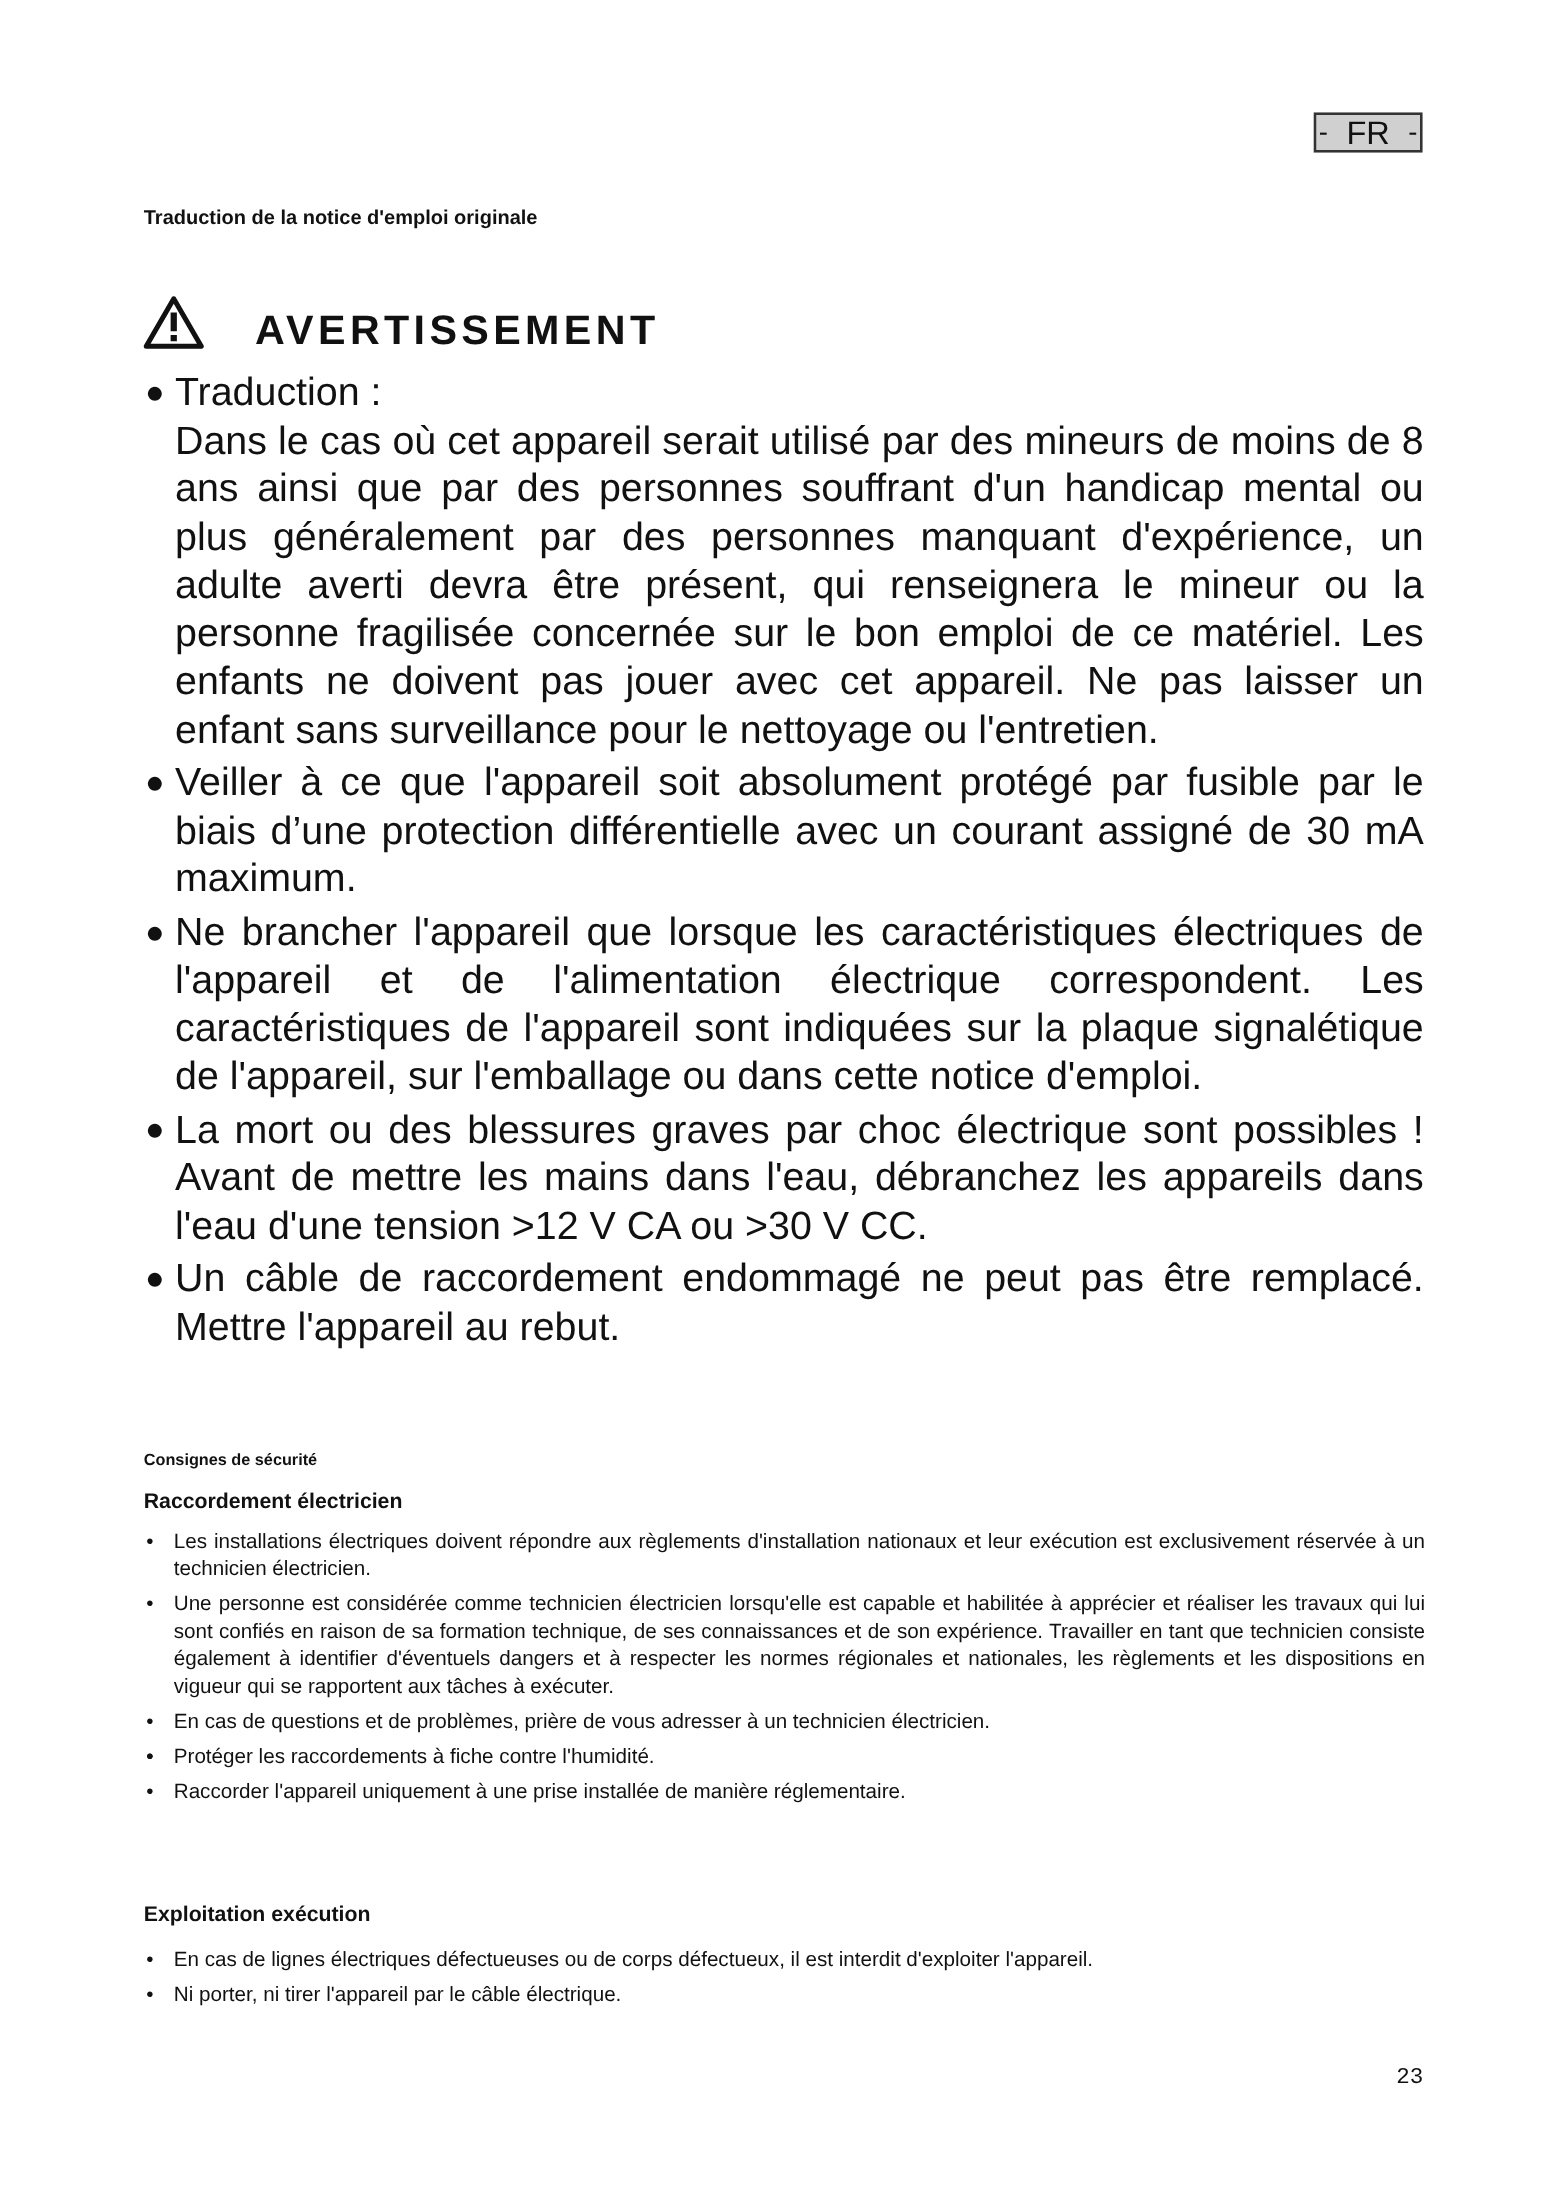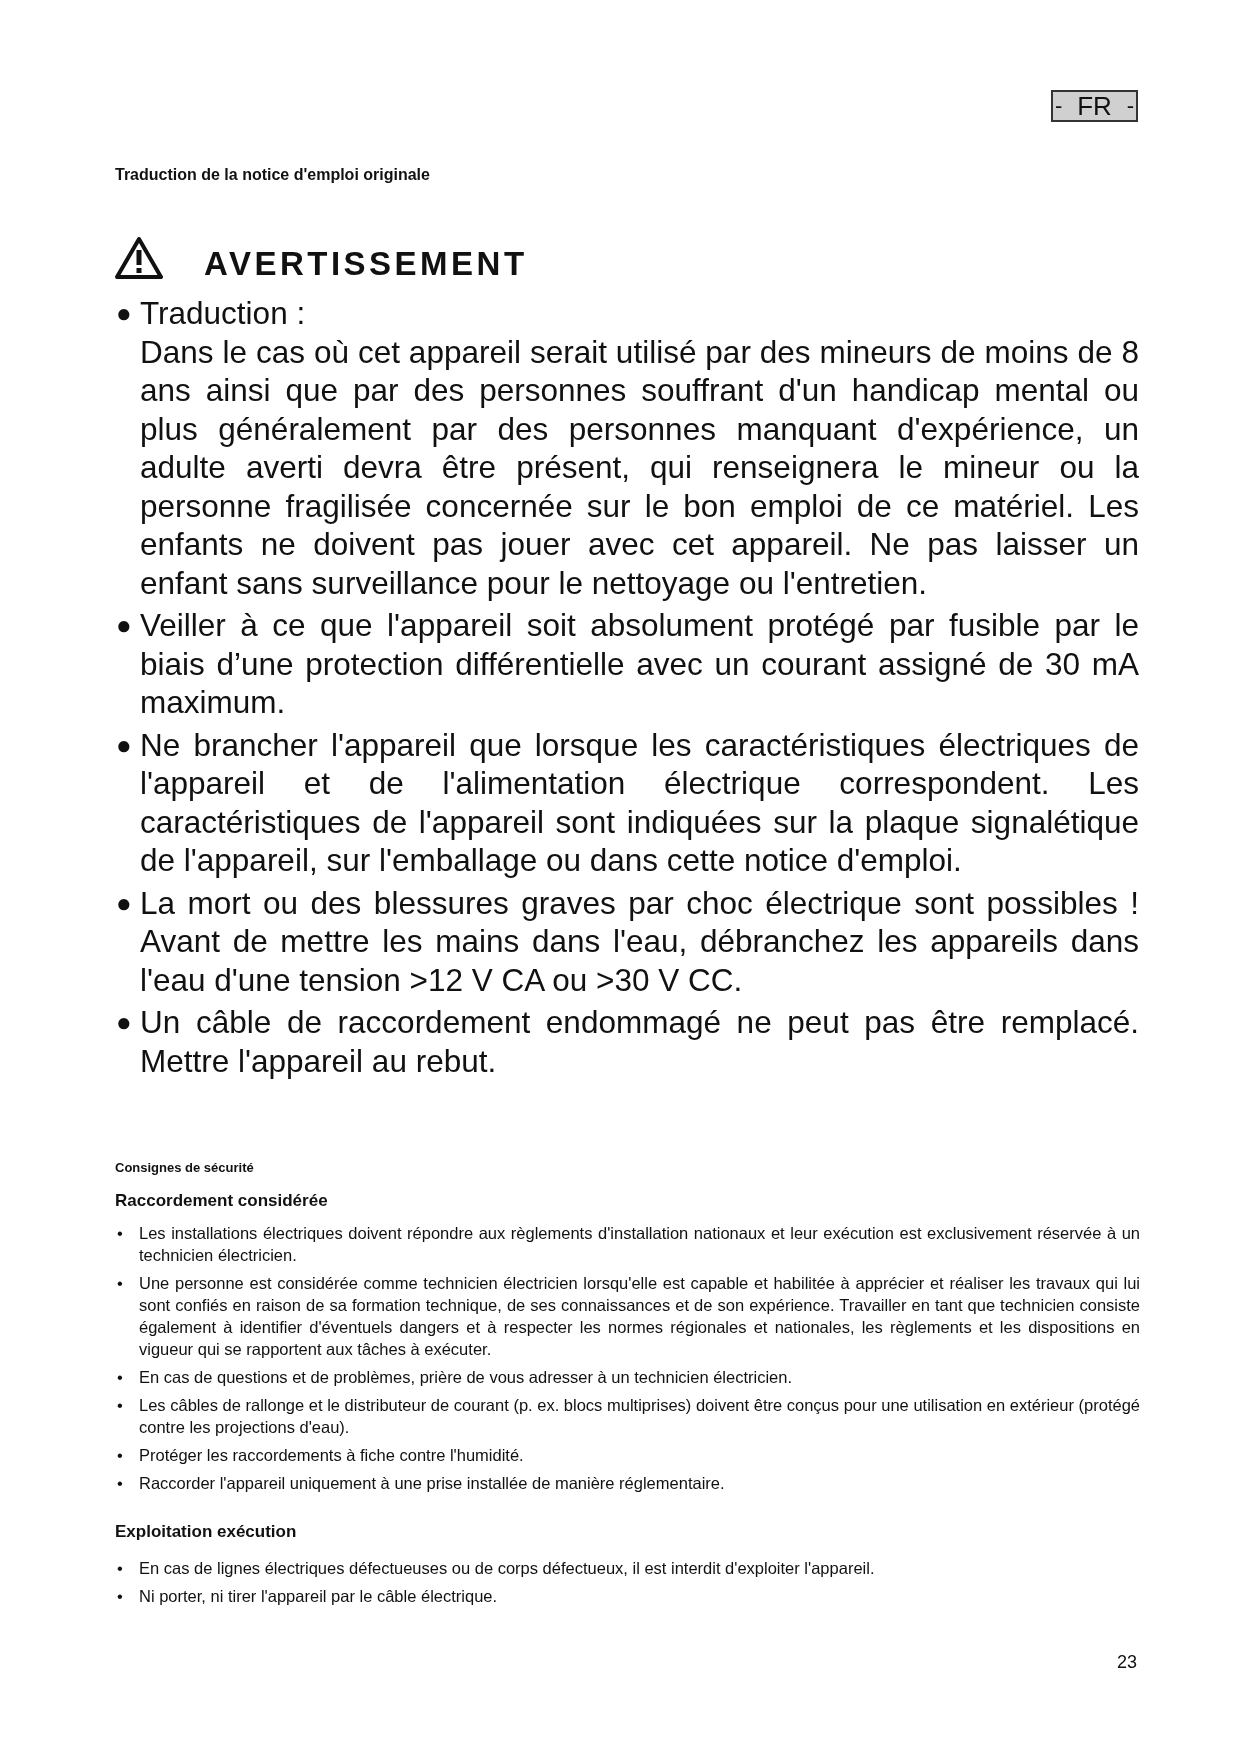--- a/index.html
+++ b/index.html
@@ -12,21 +12,21 @@
   .warn-head span { font-size:33px; font-weight:bold; letter-spacing:3.5px; line-height:1; }
   .big-list { position:absolute; left:114px; top:294px; width:1025px; font-size:31.5px; line-height:38.5px; }
   .big-item { position:relative; padding-left:26px; margin-bottom:4px; text-align:justify; }
   .big-item .bullet { position:absolute; left:2px; top:0; font-size:26px; }
   .big-item p { margin:0; }
   .sec-h1 { position:absolute; left:115px; top:1160px; font-size:13px; font-weight:bold; }
   .sec-h2 { position:absolute; font-size:17px; font-weight:bold; left:115px; }
   .small-list { position:absolute; left:115px; width:1025px; font-size:16.5px; line-height:22px; }
   .small-item { position:relative; padding-left:24px; margin-bottom:6px; text-align:justify; }
   .small-item .bullet { position:absolute; left:2px; top:0; }
-  .page-num { position:absolute; left:1117px; top:1652px; font-size:18px; }
+  .page-num { position:absolute; left:1117px; top:1652px; font-size:18px;font-family:Liberation Mono, monospace; }
 </style>
 </head>
 <body>
 
 <div class="lang-box">
   <span class="dash">-</span>
   <span>FR</span>
   <span class="dash">-</span>
 </div>
 
@@ -59,27 +59,27 @@
     <span class="bullet">●</span>
     <p>La mort ou des blessures graves par choc électrique sont possibles ! Avant de mettre les mains dans l'eau, débranchez les appareils dans l'eau d'une tension &gt;12 V CA ou &gt;30 V CC.</p>
   </div>
   <div class="big-item">
     <span class="bullet">●</span>
     <p>Un câble de raccordement endommagé ne peut pas être remplacé. Mettre l'appareil au rebut.</p>
   </div>
 </div>
 
 <div class="sec-h1">Consignes de sécurité</div>
-<div class="sec-h2" style="top:1191px;">Raccordement considérée</div>
+<div class="sec-h2" style="top:1191px;">Raccordement électricien</div>
 
 <div class="small-list" style="top:1222px;">
   <div class="small-item"><span class="bullet">•</span><span>Les installations électriques doivent répondre aux règlements d'installation nationaux et leur exécution est exclusivement réservée à un technicien électricien.</span></div>
   <div class="small-item"><span class="bullet">•</span><span>Une personne est considérée comme technicien électricien lorsqu'elle est capable et habilitée à apprécier et réaliser les travaux qui lui sont confiés en raison de sa formation technique, de ses connaissances et de son expérience. Travailler en tant que technicien consiste également à identifier d'éventuels dangers et à respecter les normes régionales et nationales, les règlements et les dispositions en vigueur qui se rapportent aux tâches à exécuter.</span></div>
   <div class="small-item"><span class="bullet">•</span><span>En cas de questions et de problèmes, prière de vous adresser à un technicien électricien.</span></div>
-  <div class="small-item"><span class="bullet">•</span><span>Les câbles de rallonge et le distributeur de courant (p. ex. blocs multiprises) doivent être conçus pour une utilisation en extérieur (protégé contre les projections d'eau).</span></div>
+  <div class="small-item"><span class="bullet">•</span></div>
   <div class="small-item"><span class="bullet">•</span><span>Protéger les raccordements à fiche contre l'humidité.</span></div>
   <div class="small-item"><span class="bullet">•</span><span>Raccorder l'appareil uniquement à une prise installée de manière réglementaire.</span></div>
 </div>
 
 <div class="sec-h2" style="top:1522px;">Exploitation exécution</div>
 
 <div class="small-list" style="top:1557px;">
   <div class="small-item"><span class="bullet">•</span><span>En cas de lignes électriques défectueuses ou de corps défectueux, il est interdit d'exploiter l'appareil.</span></div>
   <div class="small-item"><span class="bullet">•</span><span>Ni porter, ni tirer l'appareil par le câble électrique.</span></div>
 </div>

